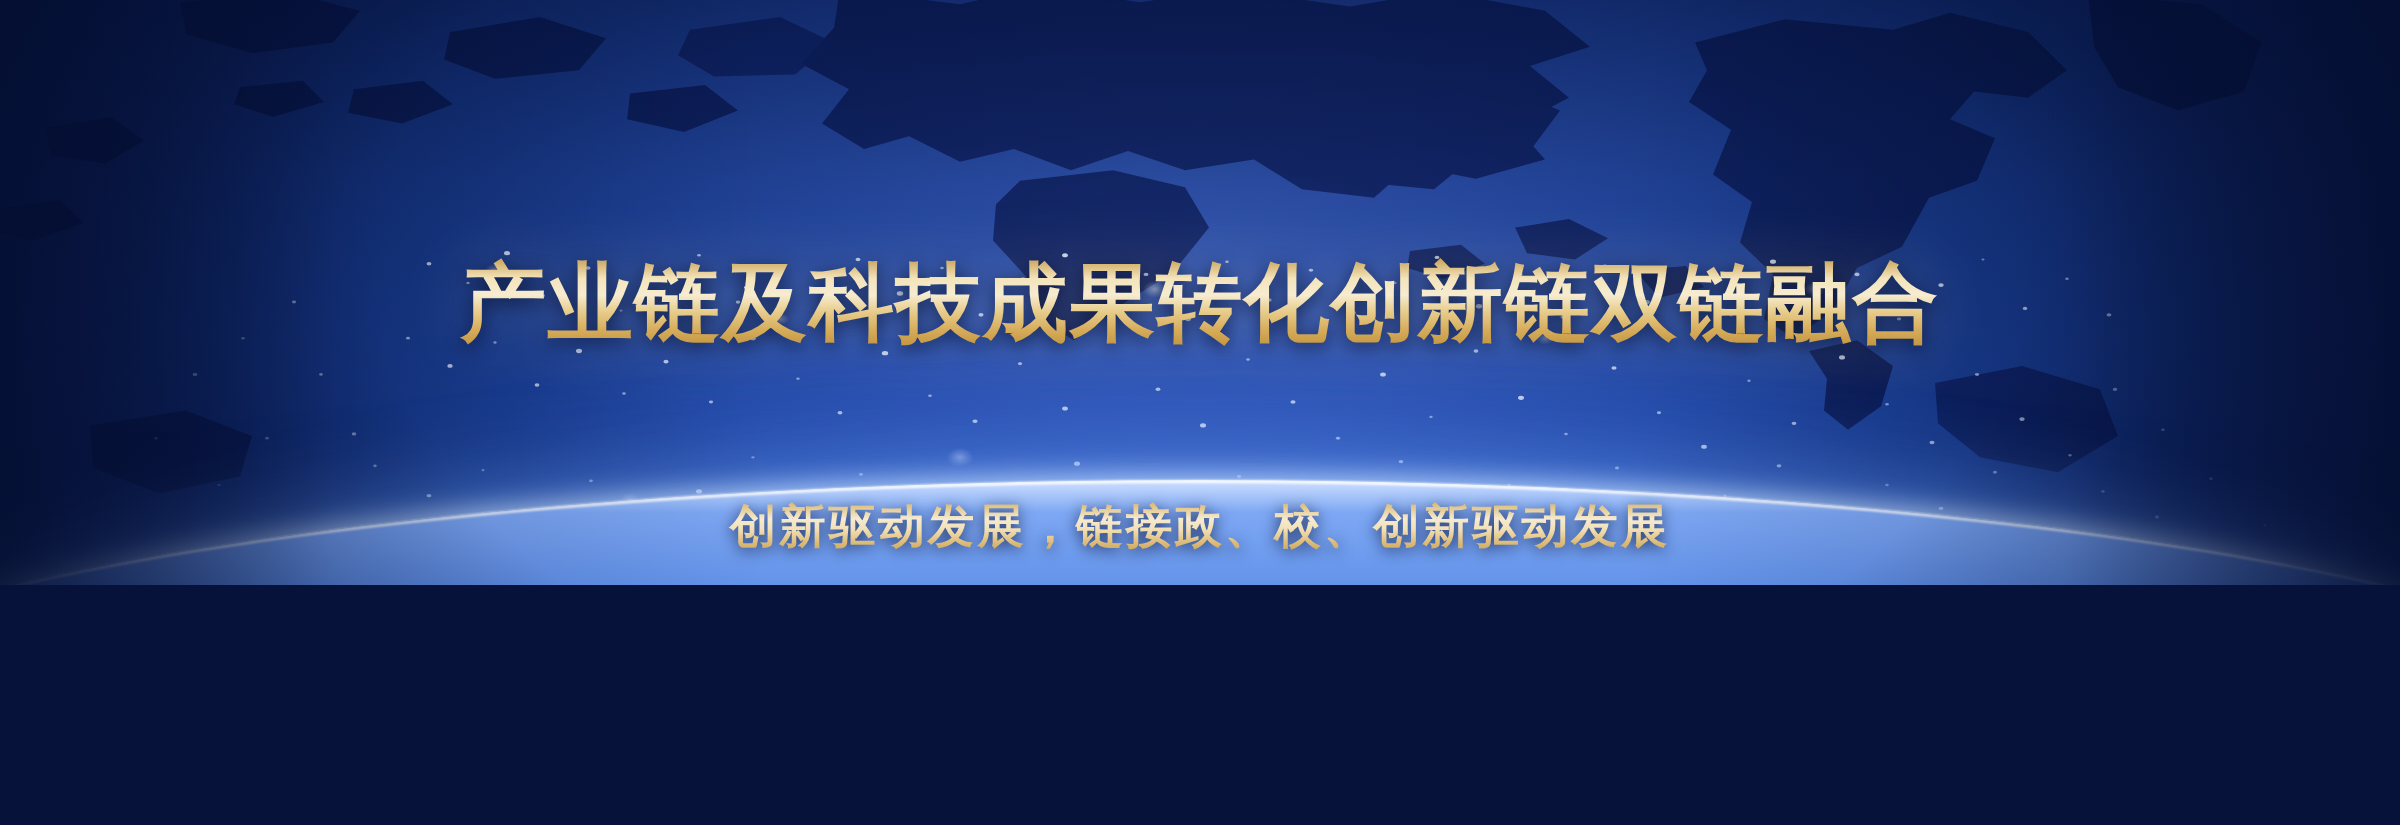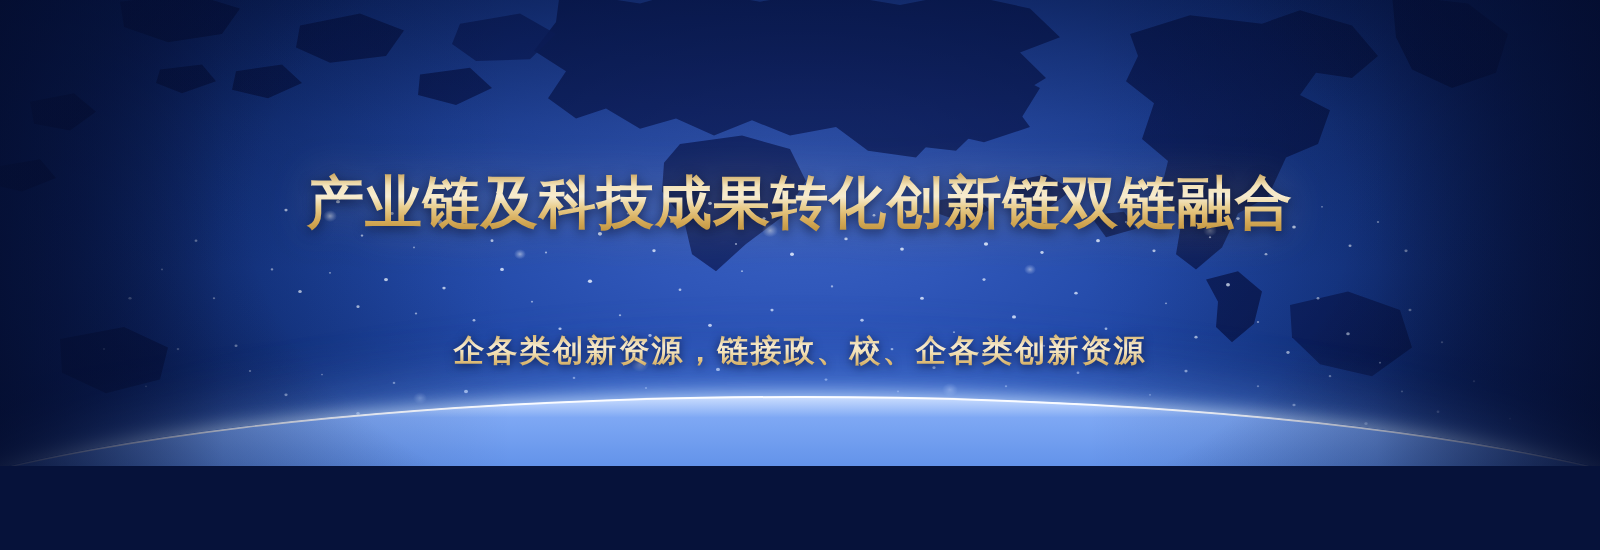--- a/index.html
+++ b/index.html
@@ -4,21 +4,21 @@
 <style>
   html, body {
     margin: 0;
     padding: 0;
     background: #06123a;
   }
 
   #banner {
     position: relative;
     width: 1600px;
-    height: 466px;
+    height: 390px;
     overflow: hidden;
     font-family: "Liberation Sans", "DejaVu Sans", sans-serif;
     background: #0a1c4f;
     user-select: none;
   }
 
   
   .bg-base {
     position: absolute;
     inset: 0;
@@ -384,16 +384,16 @@
   </div>
 
   <div class="horizon-glow"></div>
   <div class="earth-rim"></div>
   <div class="earth-rim-line"></div>
 
   <div class="vignette"></div>
 
   <div class="text-wrap">
     <div class="title">产业链及科技成果转化创新链双链融合</div>
-    <div class="subtitle">企各类创新资源，链接政、校、企各类创新资源</div>
+    <div class="subtitle">创新驱动发展，链接政、校、创新驱动发展</div>
   </div>
 
 </div>
 
 </body></html>

